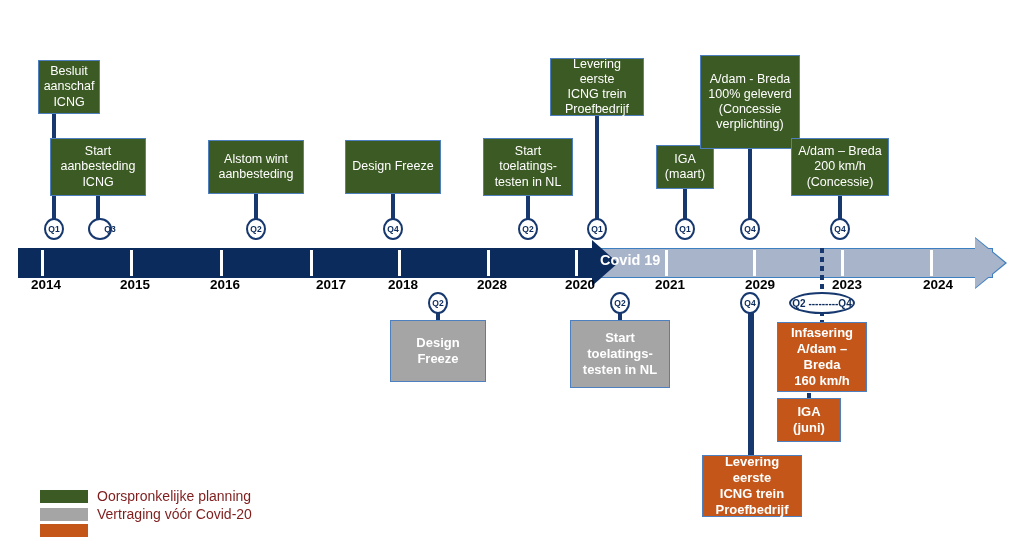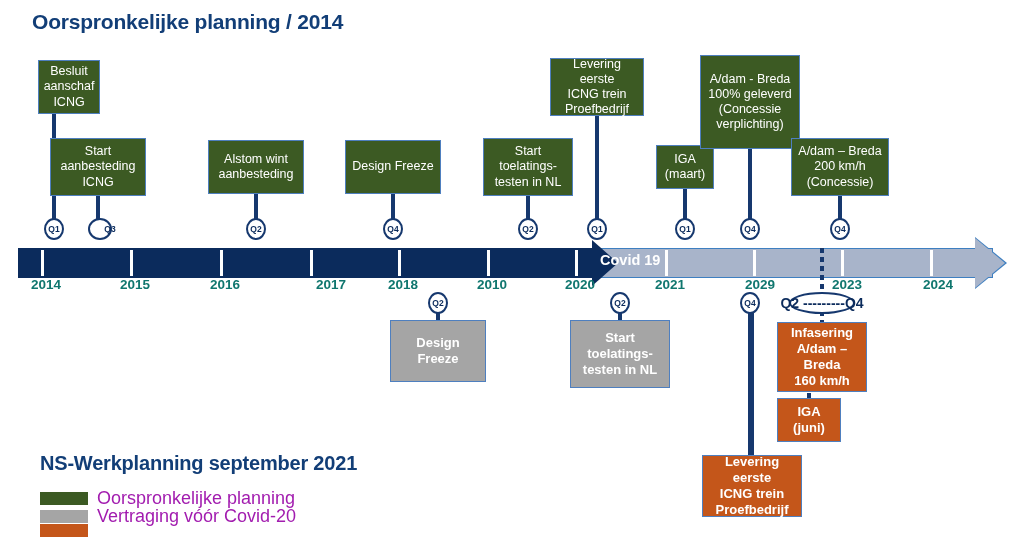--- a/index.html
+++ b/index.html
@@ -50,21 +50,21 @@
     position:absolute;left:592px;top:240px;width:0;height:0;
     border-top:23px solid transparent;
     border-bottom:23px solid transparent;
     border-left:26px solid #0B2B5C;
   }
   .tick{
     position:absolute;top:250px;width:3px;height:26px;background:#ffffff;
   }
   .yearlabel{
     position:absolute;top:277px;
-    font-size:13.5px;font-weight:bold;color:#0f766e;
+    font-size:13.5px;font-weight:bold;color:#000000;
     transform:translateX(-50%);white-space:nowrap;text-align:center;
   }
   #covid-label{
     position:absolute;left:600px;top:252px;
     font-size:14.5px;font-weight:bold;color:#ffffff;white-space:nowrap;
     z-index:6;
   }
 
   
   .stem{position:absolute;width:4px;background:#16386E;z-index:1;}
@@ -95,40 +95,39 @@
     background:#ffffff;
     border:2px solid #16386E;
     border-radius:50%;
     color:#0B2B5C;
     font-size:8.5px;font-weight:bold;
     display:flex;align-items:center;justify-content:center;
     z-index:5;
     white-space:nowrap;
   }
   .qmark.round{width:20px;height:22px;}
-  .qmark.wide{width:66px;height:22px;border-radius:50%/50%;font-size:14px;letter-spacing:0px;}
+  .qmark.wide{width:66px;height:22px;border-radius:50%/50%;font-size:10px;letter-spacing:0px;}
 
   
   .legend-row{
     position:absolute;left:40px;
     display:flex;align-items:center;
   }
   .legend-swatch{
     width:48px;height:13px;display:inline-block;margin-right:9px;flex:0 0 auto;
   }
   .legend-text{
-    font-size:18px;color:#a21caf;white-space:nowrap;
+    font-size:14px;color:#7f1d1d;white-space:nowrap;
   }
 </style>
 </head>
 <body>
 
 <div id="stage">
 
-  <div class="title" id="main-title">Oorspronkelijke planning / 2014</div>
 
   <div id="bar-light-head-stroke"></div>
   <div id="bar-light"></div>
   <div id="bar-light-head"></div>
 
   <div id="bar-dark"></div>
   <div id="bar-dark-head"></div>
   <div id="covid-label">Covid 19</div>
 
   <div id="ticks-layer">
@@ -143,21 +142,21 @@
       <div class="tick" style="left: 753px;"></div>
       <div class="tick" style="left: 841px;"></div>
       <div class="tick" style="left: 930px;"></div>
     </div>
   <div id="years-layer">
       <div class="yearlabel" style="left: 46px;">2014</div>
       <div class="yearlabel" style="left: 135px;">2015</div>
       <div class="yearlabel" style="left: 225px;">2016</div>
       <div class="yearlabel" style="left: 315px; margin-left: 16px;">2017</div>
       <div class="yearlabel" style="left: 403px;">2018</div>
-      <div class="yearlabel" style="left: 492px;">2010</div>
+      <div class="yearlabel" style="left: 492px;">2028</div>
       <div class="yearlabel" style="left: 580px;">2020</div>
       <div class="yearlabel" style="left: 670px;">2021</div>
       <div class="yearlabel" style="left: 760px;">2029</div>
       <div class="yearlabel" style="left: 847px;">2023</div>
       <div class="yearlabel" style="left: 938px;">2024</div>
     </div>
 
   <div id="events-layer">
       <div class="stem" style="left: 52px; top: 114px; height: 112px;"></div>
       <div class="box green" style="left: 38px; top: 60px; width: 62px; height: 54px;">
@@ -224,21 +223,20 @@
       <div class="box orange" style="left: 777px; top: 322px; width: 90px; height: 70px;">
         <span>Infasering<br>A/dam – Breda<br>160 km/h</span>
       </div>
       <div class="qmark wide" style="left: 789px; top: 292px;">Q2 ---------Q4</div>
       <div class="stem-dash" style="left: 807px; top: 384px; height: 16px;"></div>
       <div class="box orange" style="left: 777px; top: 398px; width: 64px; height: 44px;">
         <span>IGA<br>(juni)</span>
       </div>
     </div>
 
-  <div class="title" id="legend-title">NS-Werkplanning september 2021</div>
   <div id="legend-layer">
       <div class="legend-row" style="top: 488px;">
         <span class="legend-swatch" style="background: rgb(60, 90, 35);"></span>
         <span class="legend-text">Oorspronkelijke planning</span>
       </div>
       <div class="legend-row" style="top: 506px;">
         <span class="legend-swatch" style="background: rgb(165, 165, 165);"></span>
         <span class="legend-text">Vertraging vóór Covid-20</span>
       </div>
       <div class="legend-row" style="top: 524px;">

